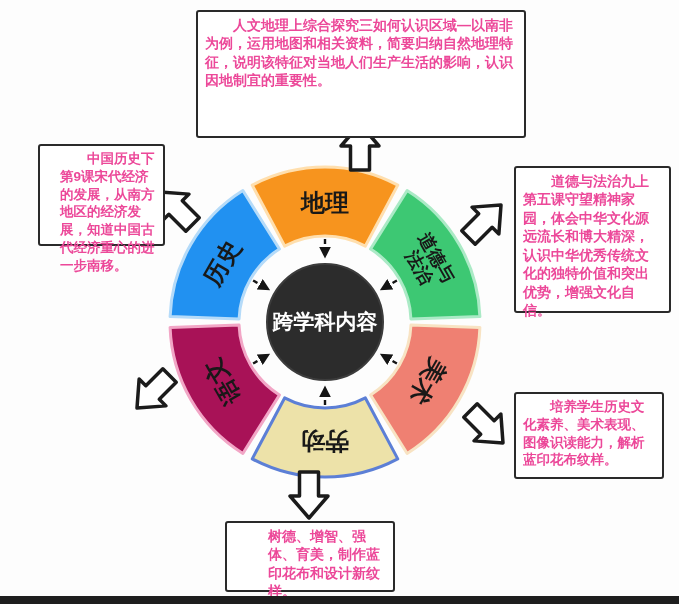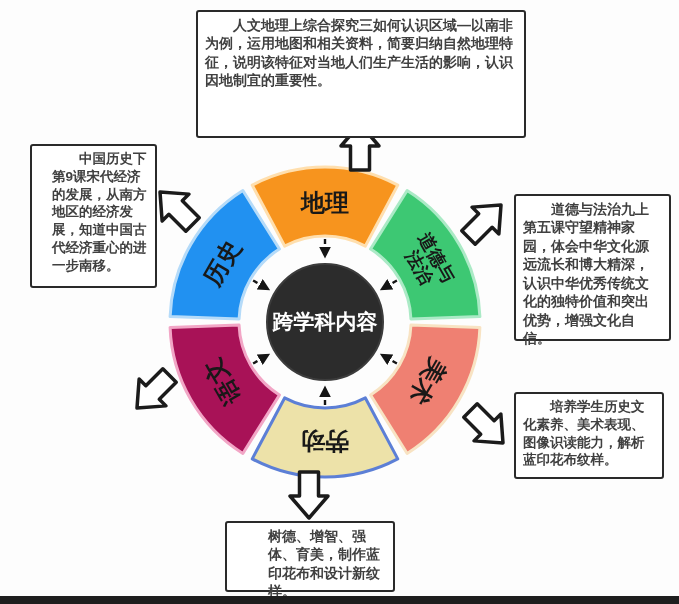--- a/index.html
+++ b/index.html
@@ -2,28 +2,28 @@
 <html><head>
 <meta charset="utf-8">
 <style>
   html,body{margin:0;padding:0;background:#ffffff;}
   .stage{
     position:relative;width:679px;height:604px;background:#fdfdfd;overflow:hidden;
     font-family:"Liberation Sans","DejaVu Sans",sans-serif;
   }
   .note{
     position:absolute;background:#ffffff;border:2px solid #2a2a2a;border-radius:3px;
-    color:#404040;font-weight:bold;font-size:13.5px;line-height:1.32;
+    color:#ec4899;font-weight:bold;font-size:13.5px;line-height:1.32;
     padding:4px 7px;box-sizing:border-box;
   }
   .note p{margin:0;text-indent:2em;}
   .note.noindent p{text-indent:0;}
   #note-geo{left:196px;top:10px;width:330px;height:128px;font-size:14px;}
-  #note-his{left:30px;top:144px;width:127px;height:144px;padding-left:20px;}
-  #note-mor{left:514px;top:166px;width:157px;height:147px;font-size:14px;margin-top:28px;}
+  #note-his{left:38px;top:144px;width:127px;height:102px;padding-left:20px;}
+  #note-mor{left:514px;top:166px;width:157px;height:147px;font-size:14px;}
   #note-chi{left:14px;top:355px;width:121px;height:147px;}
   #note-art{left:514px;top:392px;width:150px;height:87px;}
   #note-lab{left:225px;top:521px;width:170px;height:71px;font-size:14px;padding-left:41px;}
   #diagram-svg{position:absolute;left:0;top:0;}
   .bottom-bar{position:absolute;left:0;top:596px;width:679px;height:8px;background:#1e1e1e;}
 </style>
 </head>
 <body>
 
 <div class="stage">

